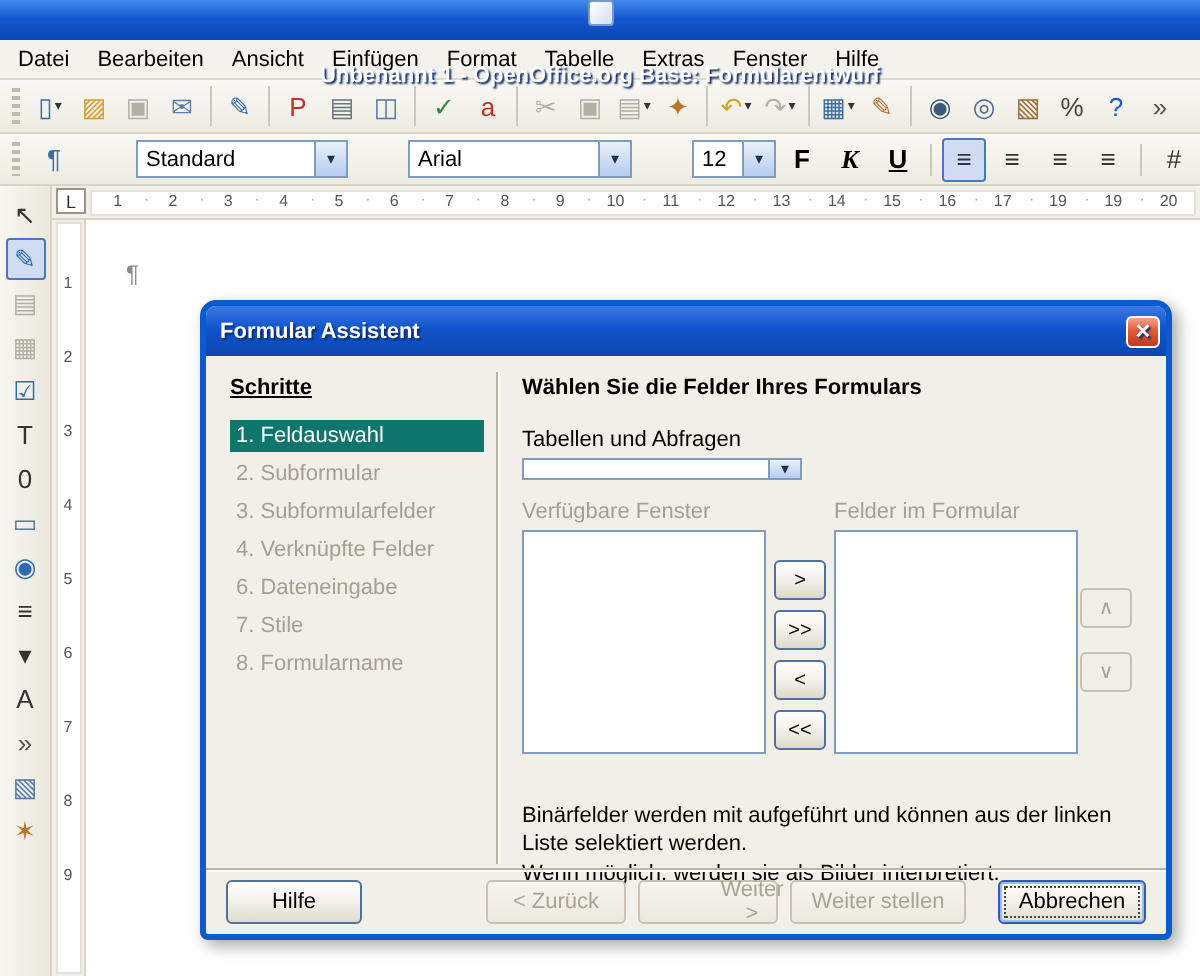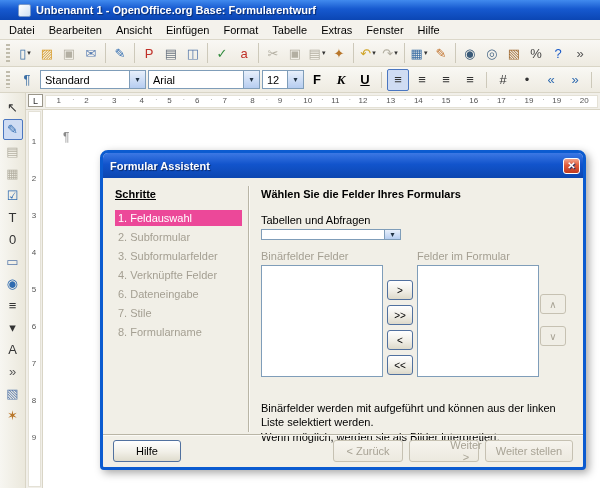--- a/index.html
+++ b/index.html
@@ -1,23 +1,23 @@
 <!DOCTYPE html>
 <html><head>
 <meta charset="utf-8">
 <style>
   * { margin:0; padding:0; box-sizing:border-box; }
   html,body { width:600px; height:488px; overflow:hidden; }
   body { font-family:"Liberation Sans", sans-serif; font-size:11px; }
   .window { position:relative; width:600px; height:488px; background:#f1efe9; overflow:hidden; }
 
   
-  .titlebar { height:20px; display:flex; align-items:center; gap:5px; padding:0 18px;
+  .titlebar { height:20px; display:flex; align-items:center; gap:19px; padding:0 5px;
     background:linear-gradient(180deg,#418aee 0%,#1659cf 45%,#0b46b4 100%);
-    color:#fff; font-size:11px; font-weight:700; text-shadow:1px 1px 1px #0a2a6a; }
+    color:#fff; font-size:11px; font-weight:700; text-shadow:1px 1px 1px #0a2a6a;flex-direction:column; }
   .app-icon { width:13px; height:13px; background:linear-gradient(135deg,#ffffff,#cfe0f4);
     border:1px solid #7a99c8; border-radius:2px; flex:0 0 auto; }
 
   
   .menubar { height:20px; display:flex; align-items:center; background:#f4f2ec;
     border-bottom:1px solid #dcd8ca; padding-left:2px; }
   .menu-item { padding:2px 7px; color:#000; white-space:nowrap; }
 
   
   .toolbar { display:flex; align-items:center; overflow:hidden;
@@ -27,21 +27,21 @@
   .grip { width:4px; height:70%; margin:0 4px; flex:0 0 auto;
     background:repeating-linear-gradient(180deg,#c0bcac 0 2px,transparent 2px 4px); }
   .tbtn { position:relative; display:inline-flex; align-items:center; justify-content:center;
     min-width:22px; height:22px; border-radius:2px; flex:0 0 auto; }
   .tbtn .g { font-size:13px; line-height:1; }
   .tbtn.disabled .g { color:#b3afa2 !important; }
   .tbtn .dd { font-size:7px; color:#333; margin-left:1px; }
   .tbtn.active { background:#cfdcf3; border:1px solid #4a76c0; }
   .tsep { width:1px; align-self:stretch; margin:3px 3px; background:#cdc9ba; flex:0 0 auto; }
   .tcombo { display:flex; align-items:center; height:19px; background:#fff;
-    border:1px solid #7f9db9; flex:0 0 auto; }
+    border:1px solid #7f9db9; flex:0 0 auto;margin-left:28px; }
   .tcombo .val { flex:1; padding:0 4px; white-space:nowrap; overflow:hidden; }
   .tcombo .arrow { width:16px; height:100%; display:flex; align-items:center; justify-content:center;
     font-size:8px; color:#234; background:linear-gradient(180deg,#e8f0fb,#b6cdf0);
     border-left:1px solid #7f9db9; }
   .w-style { width:106px; } .w-font { width:112px; } .w-size { width:42px; }
   .fmt-b .g { font-weight:700; }
   .fmt-i .g { font-style:italic; font-family:"Liberation Serif", serif; font-weight:700; }
   .fmt-u .g { text-decoration:underline; font-weight:700; }
 
   
@@ -77,21 +77,21 @@
     font-size:11px; font-weight:700; text-shadow:1px 1px 1px #0a2a6a; }
   .dlg-title .t { flex:1; }
   .dlg-close { width:17px; height:16px; border:1px solid #fff; border-radius:3px;
     background:linear-gradient(180deg,#f2a48c,#e25a3a 45%,#c03a20); color:#fff; font-size:10px;
     font-weight:700; display:flex; align-items:center; justify-content:center; }
   .dlg-body { flex:1; display:flex; padding:8px 10px 2px 10px; min-height:0; }
   .steps { width:136px; flex:0 0 auto; border-right:1px solid #b9b5a6;
     box-shadow:1px 0 0 #fbfaf6; padding:2px 6px 0 2px; }
   .steps-h { font-weight:700; text-decoration:underline; margin-bottom:10px; }
   .step { color:#a49f92; padding:2px 3px; margin-bottom:3px; }
-  .step.selected { background:#ec4899; color:#fff; }
+  .step.selected { background:#0f766e; color:#fff; }
   .content { flex:1; padding:2px 0 0 12px; display:flex; flex-direction:column; min-width:0; }
   .c-head { font-weight:700; margin-bottom:14px; }
   .flabel { margin-bottom:3px; }
   .flabel.dim { color:#a49f92; }
   .combo { width:140px; height:20px; display:flex; background:#fff; border:1px solid #7f9db9;
     margin-bottom:10px; }
   .combo .val { flex:1; padding:2px 3px; }
   .combo .arrow { width:16px; display:flex; align-items:center; justify-content:center;
     font-size:8px; color:#234; background:linear-gradient(180deg,#e8f0fb,#b6cdf0);
     border-left:1px solid #7f9db9; }
@@ -525,21 +525,21 @@
         <div class="c-head">Wählen Sie die Felder Ihres Formulars</div>
 
         <div class="flabel">Tabellen und Abfragen</div>
         <div class="combo">
           <span class="val"></span>
           <span class="arrow">▾</span>
         </div>
 
         <div class="lists">
           <div class="lcol">
-            <div class="flabel dim">Binärfelder Felder</div>
+            <div class="flabel dim">Verfügbare Fenster</div>
             <div class="listbox"></div>
           </div>
           <div class="tcol">
             <button class="xbtn">&gt;</button>
             <button class="xbtn">&gt;&gt;</button>
             <button class="xbtn">&lt;</button>
             <button class="xbtn">&lt;&lt;</button>
           </div>
           <div class="lcol">
             <div class="flabel dim">Felder im Formular</div>
@@ -556,16 +556,17 @@
           <div>Wenn möglich, werden sie als Bilder interpretiert.</div>
         </div>
       </div>
     </div>
 
     <div class="dlg-footer">
       <button class="btn w-help">Hilfe</button>
       <button class="btn disabled w-back">&lt; Zurück</button>
       <button class="btn disabled w-next">Weiter &gt;</button>
       <button class="btn disabled w-finish">Weiter stellen</button>
+      <button class="btn default w-cancel">Abbrechen</button>
     </div>
   </div>
 
 </div>
 
 </body></html>

